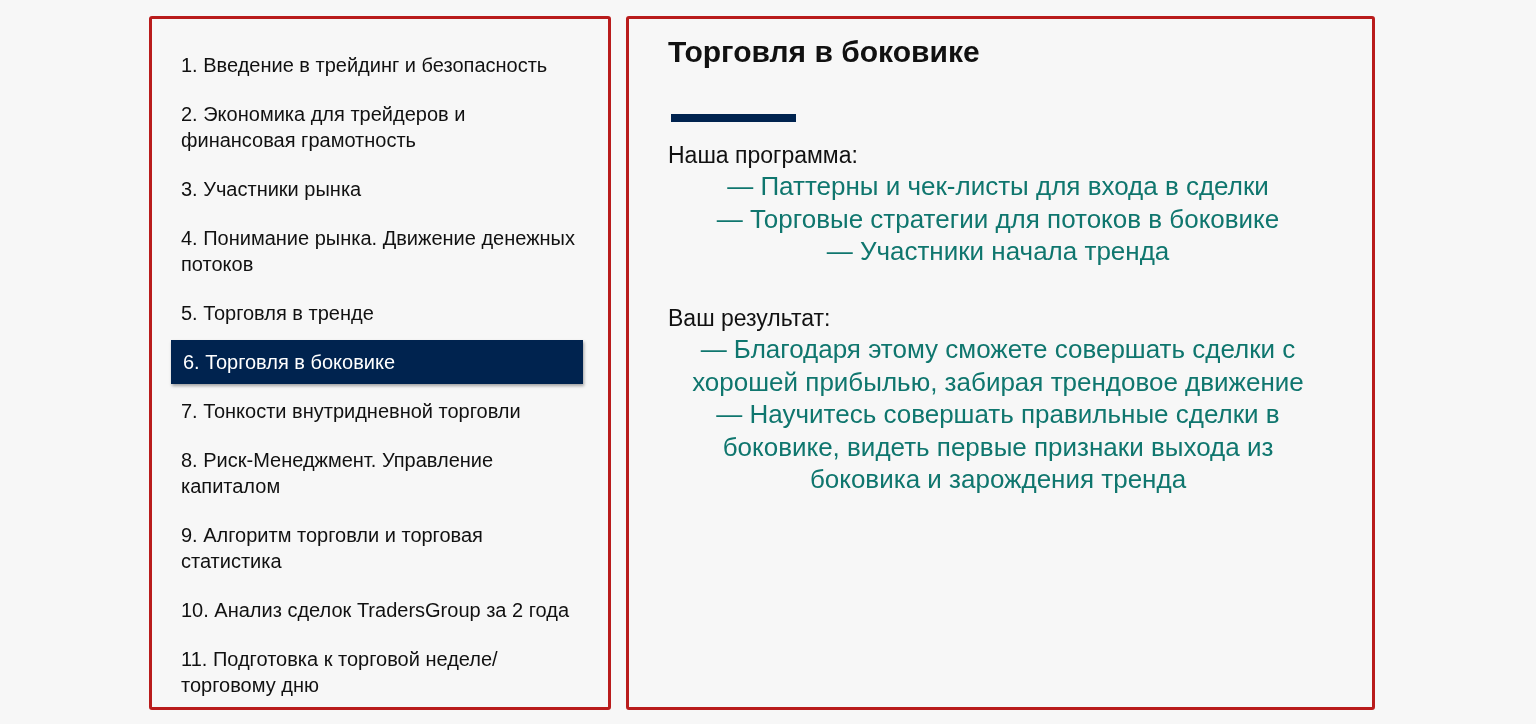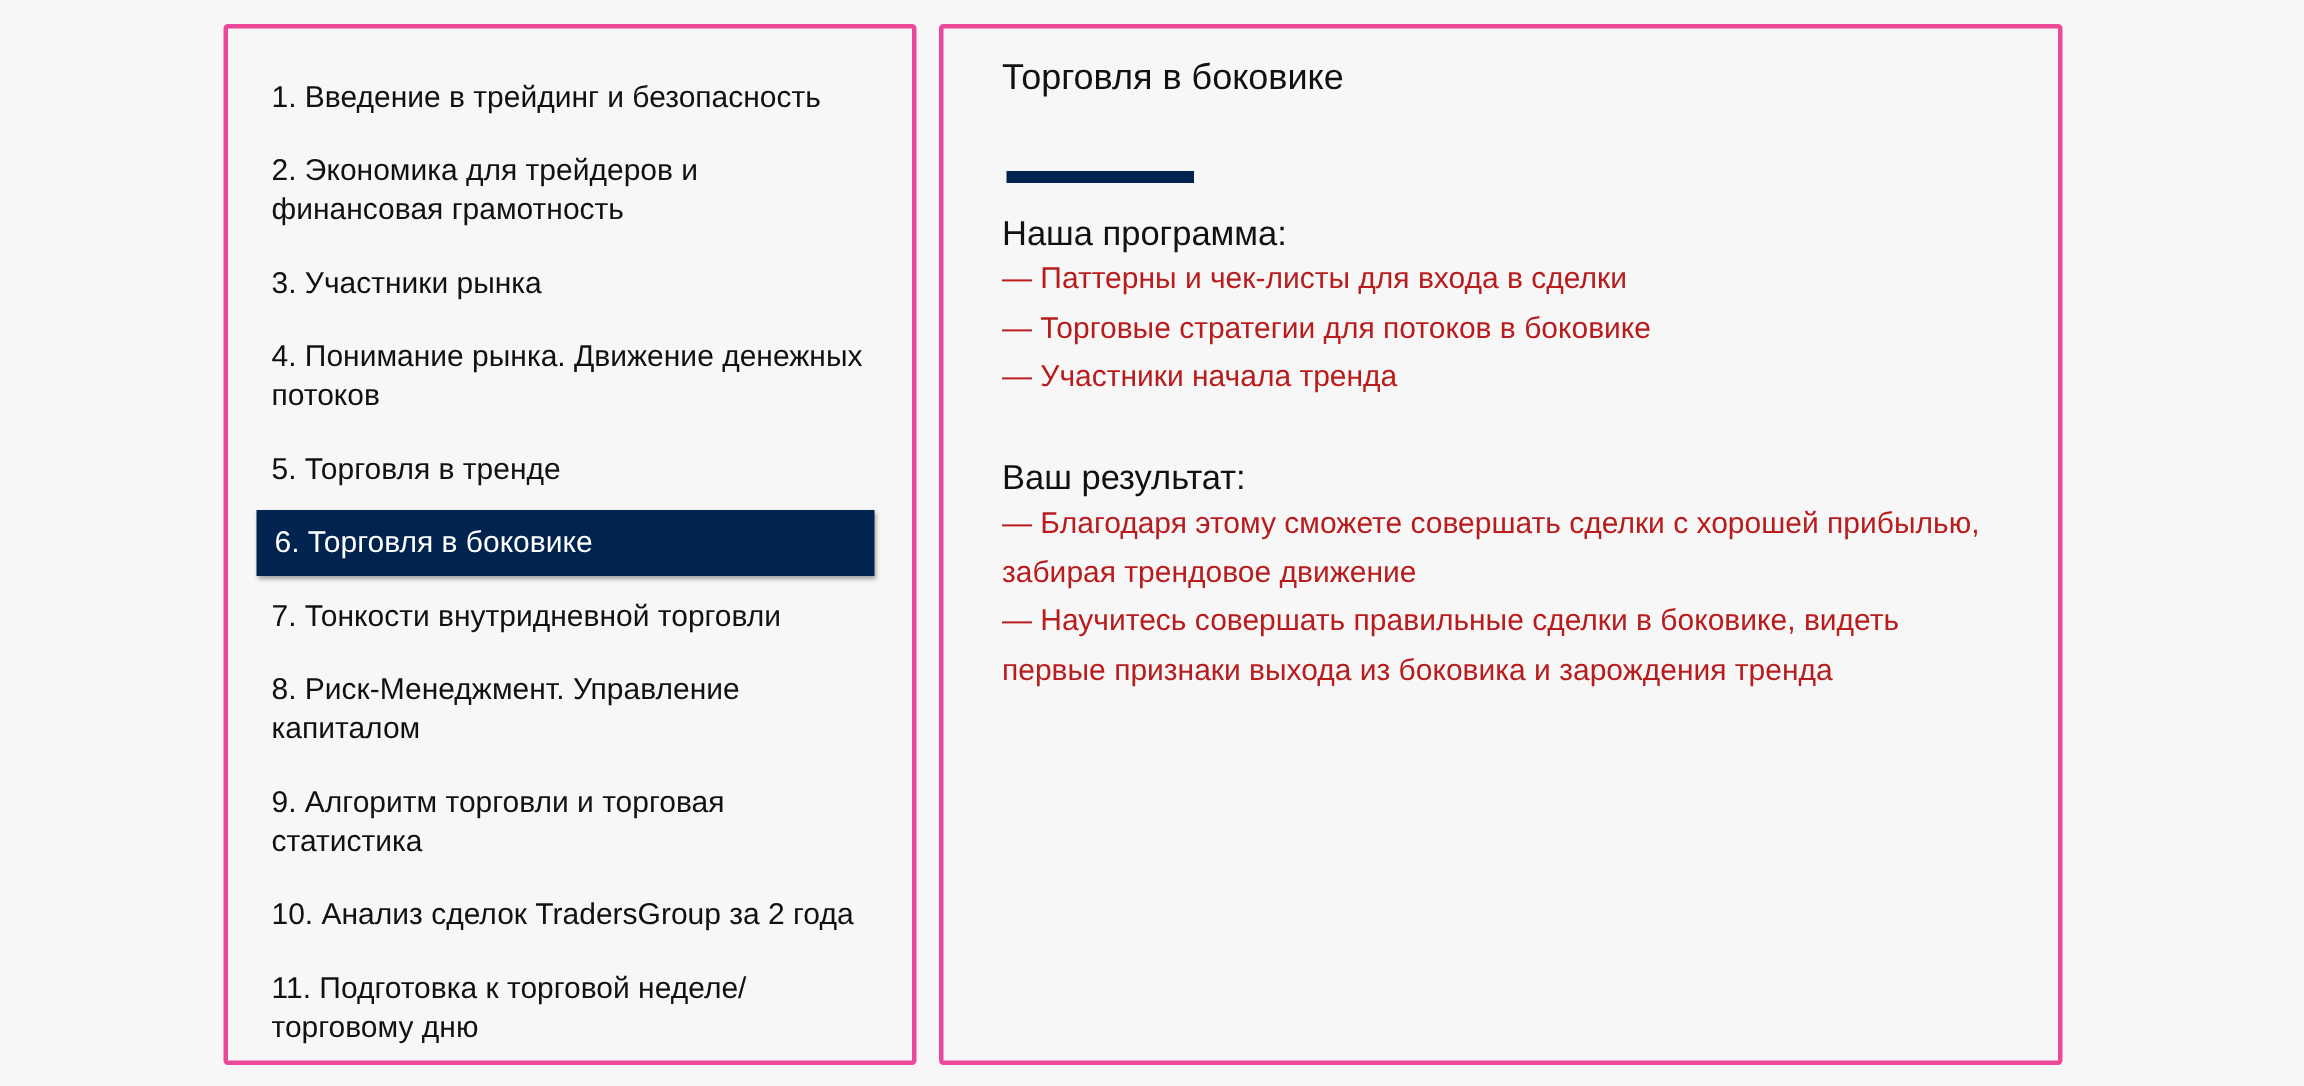--- a/index.html
+++ b/index.html
@@ -13,21 +13,21 @@
       color: #111;
     }
     .stage {
       position: relative;
       width: 1536px;
       height: 724px;
     }
     .panel {
       position: absolute;
       box-sizing: border-box;
-      border: 3px solid #ec4899;
+      border: 3px solid #b91c1c;
       border-radius: 3px;
       background: #f7f7f7;
     }
     .panel-left {
       left: 149px;
       top: 16px;
       width: 462px;
       height: 694px;
     }
     .panel-right {
@@ -68,23 +68,23 @@
       position: absolute;
       left: 39px;
       top: 0;
       width: 660px;
     }
     .title {
       margin: 0;
       position: absolute;
       top: 15px;
       left: 0;
-      font-size: 24px;
+      font-size: 30px;
       line-height: 36px;
-      font-weight: normal;
+      font-weight: bold;
       color: #111;
       white-space: nowrap;
     }
     .accent-bar {
       position: absolute;
       left: 3px;
       top: 95px;
       width: 125px;
       height: 8px;
       background: #00234f;
@@ -98,23 +98,24 @@
     .section-result { top: 284px; }
     .section-heading {
       margin: 0;
       font-size: 23px;
       line-height: 30px;
       font-weight: normal;
       color: #111;
     }
     .section-line {
       margin: 0;
-      font-size: 20px;
+      font-size: 26px;
       line-height: 32.5px;
-      color: #b91c1c;
+      color: #0f766e;
+      text-align: center;
     }
   </style>
 </head>
 <body>
 
 <div class="stage">
 
   <div class="panel panel-left">
     <ul class="nav-list">
       <li class="nav-item">1. Введение в трейдинг и безопасность</li>

